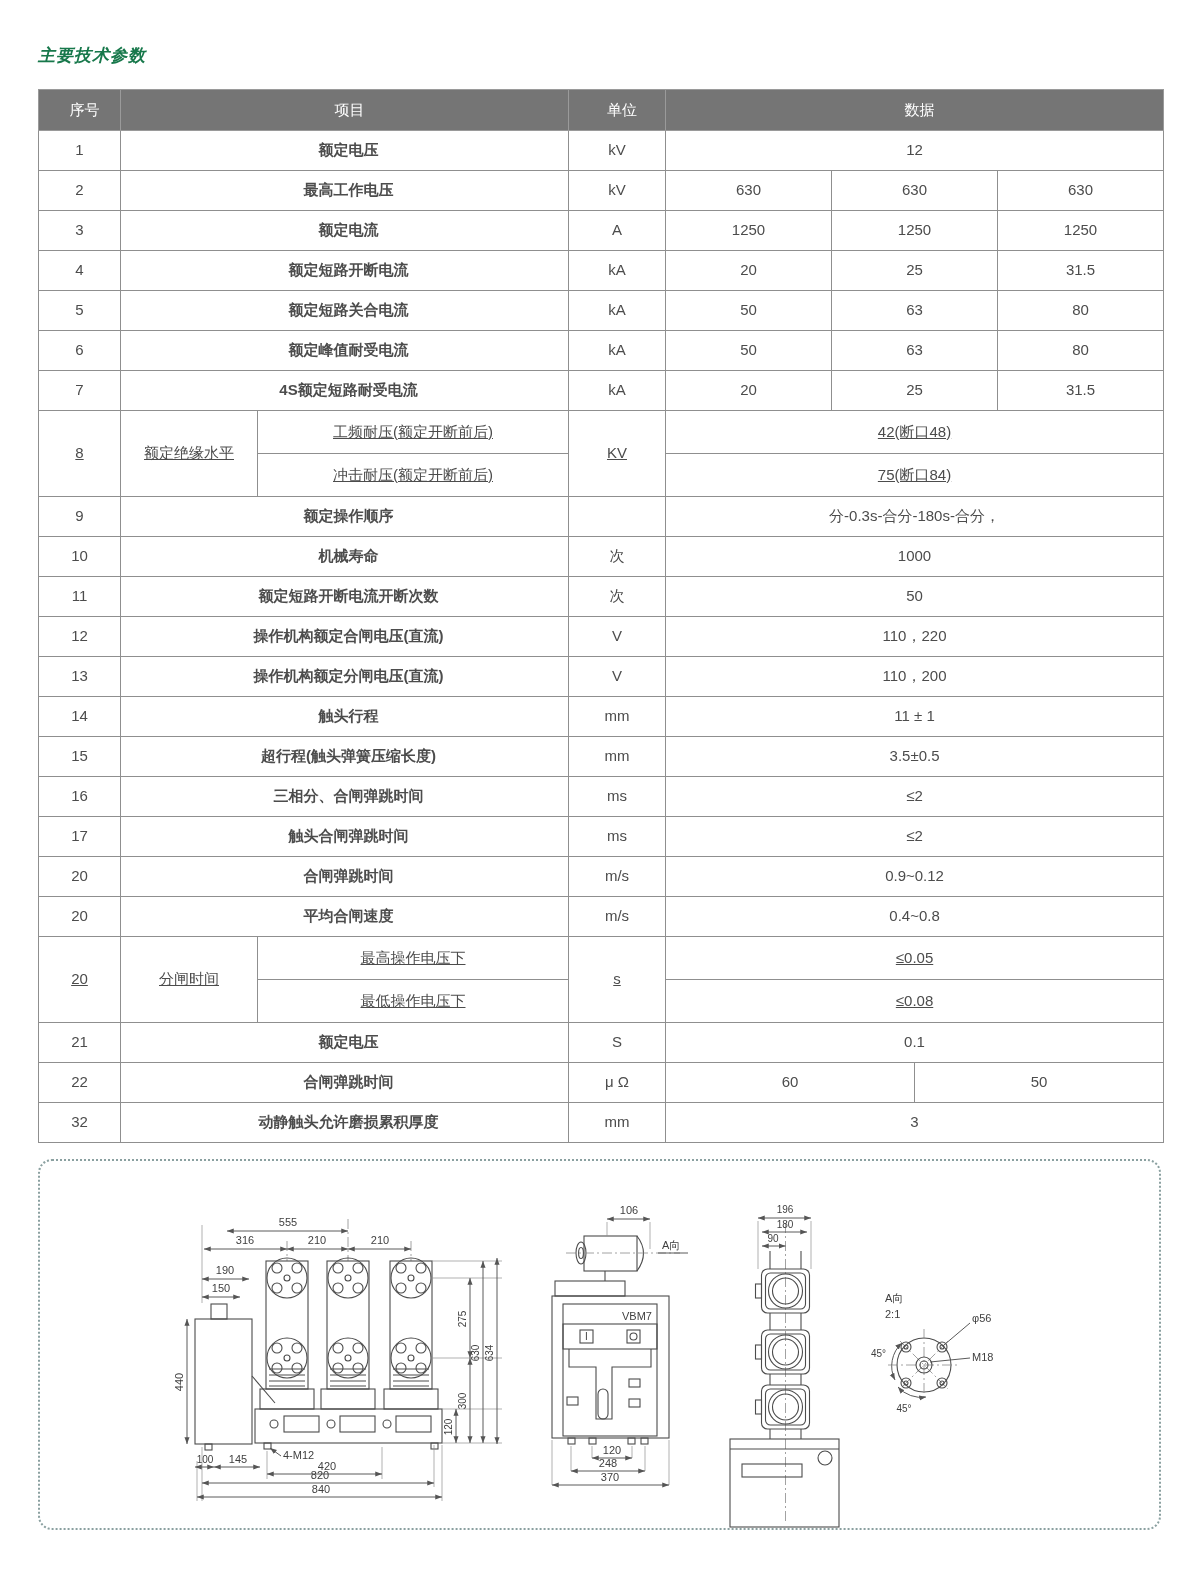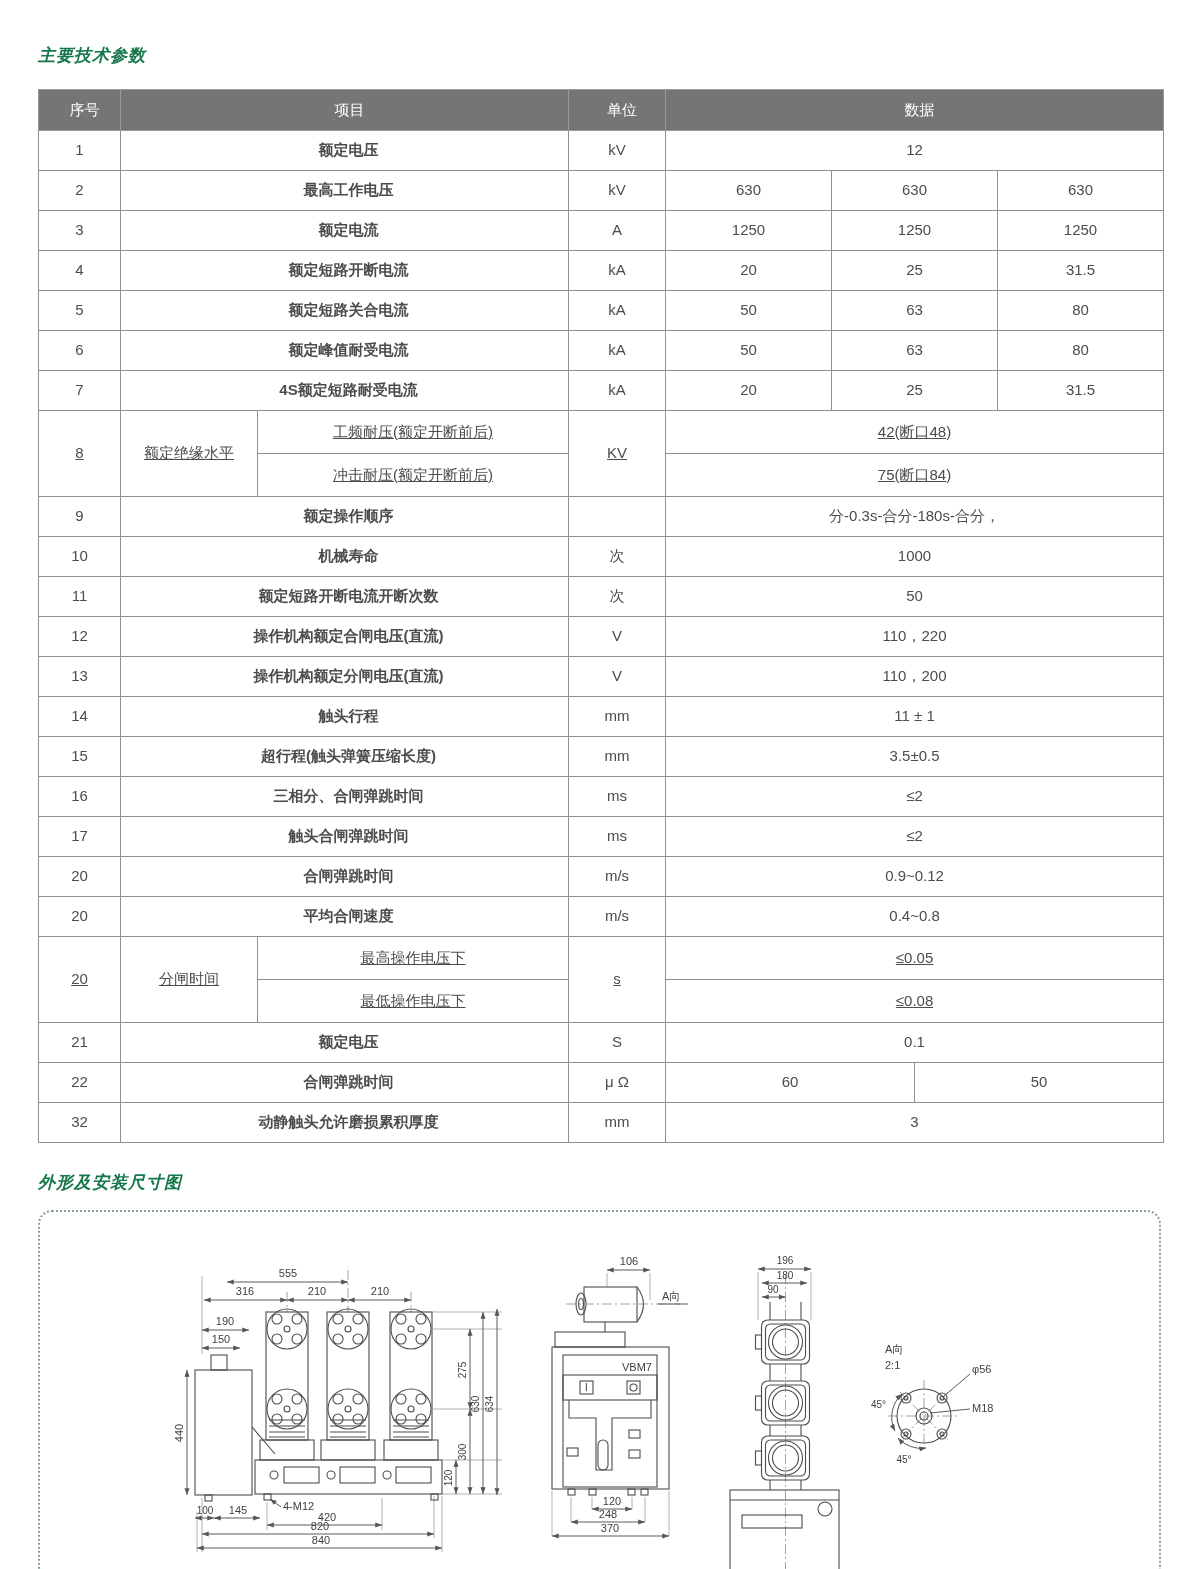--- a/index.html
+++ b/index.html
@@ -207,21 +207,20 @@
       </tr>
       <tr>
         <td>32</td>
         <td class="item" colspan="2">动静触头允许磨损累积厚度</td>
         <td>mm</td>
         <td colspan="6">3</td>
       </tr>
     </tbody>
   </table>
 
-  <h2 class="sec-title sec2">外形及安装尺寸图</h2>
 
   <div class="draw-box">
     <svg width="1119" height="367" viewBox="0 0 1119 367">
       <defs>
         <marker id="arr" viewBox="0 0 10 10" refX="9" refY="5" markerWidth="7.5" markerHeight="7.5" orient="auto-start-reverse">
           <path d="M0,1.6 L9,5 L0,8.4 Z" fill="#555"></path>
         </marker>
         <g id="flange">
           <circle r="20" class="dw"></circle>
             <circle r="3" class="dw"></circle>

